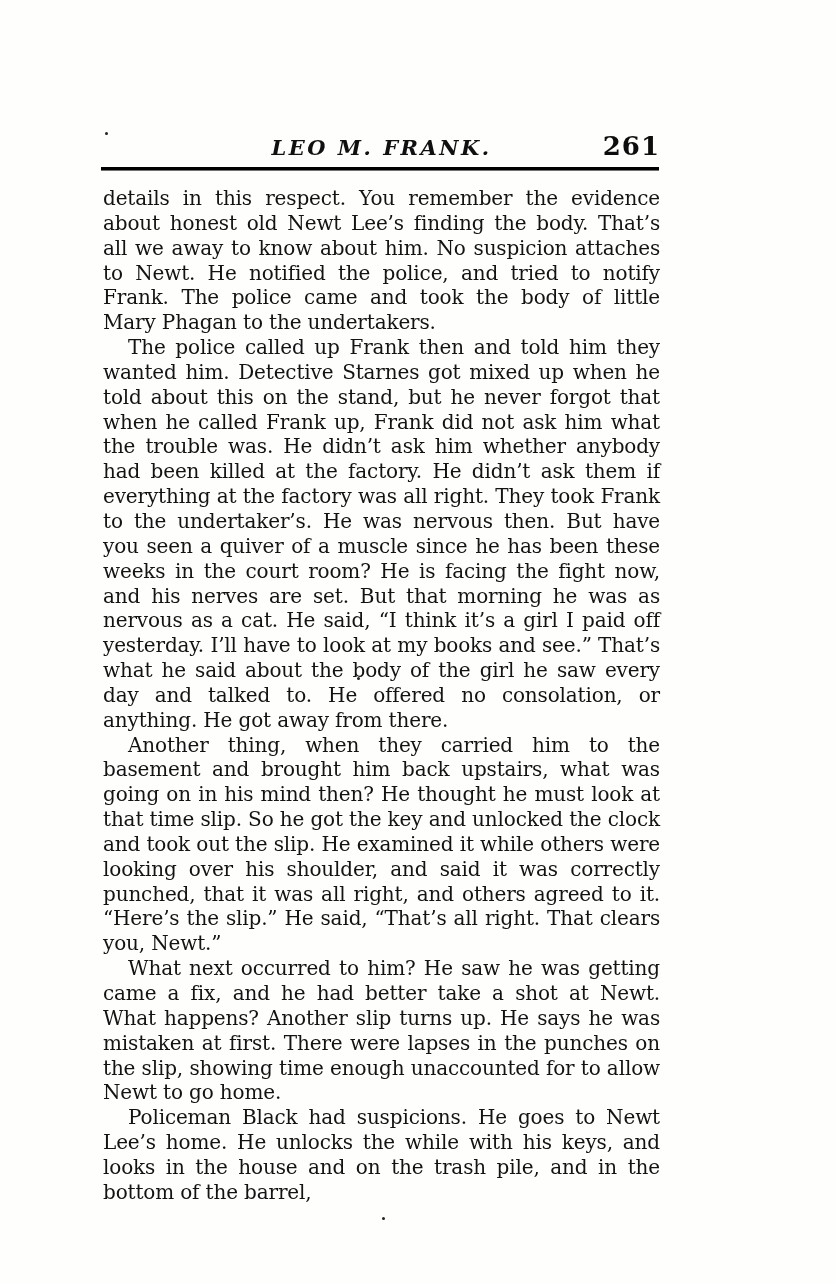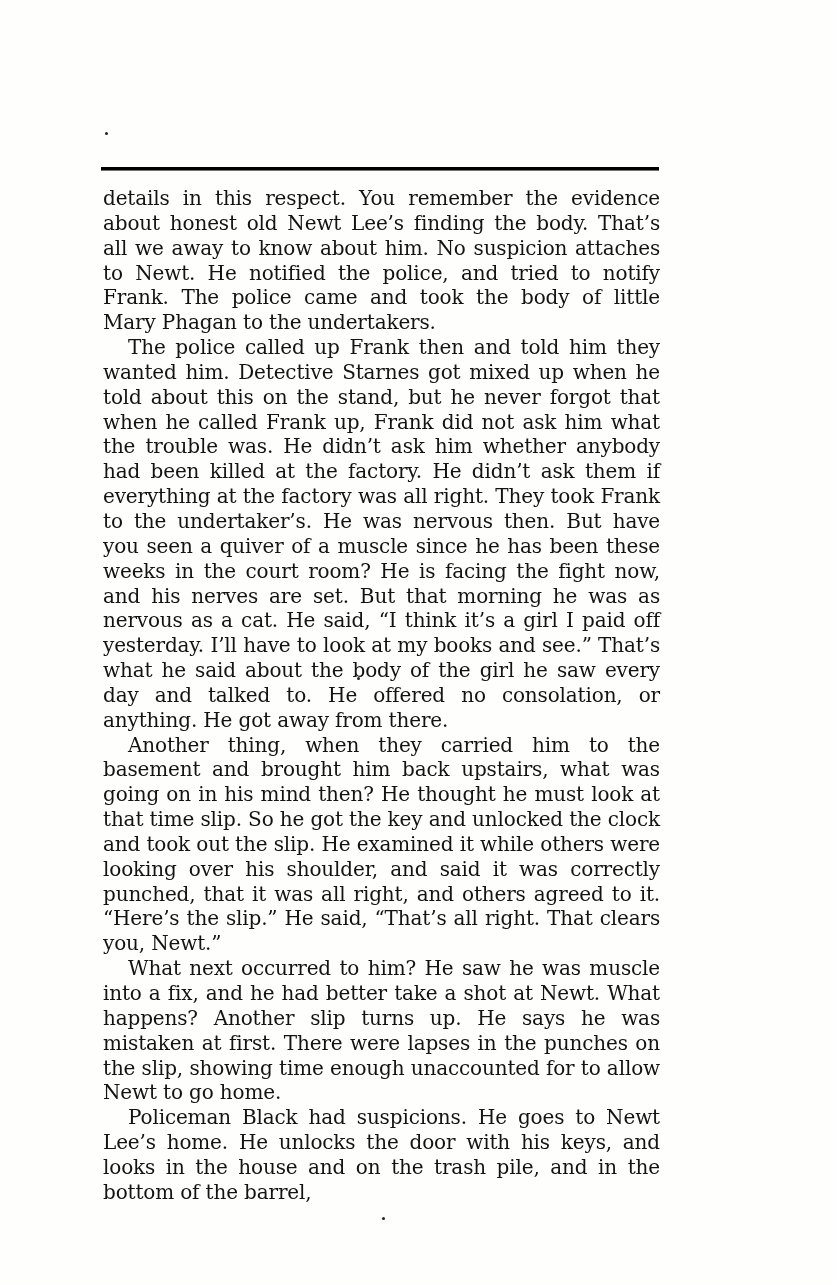--- a/index.html
+++ b/index.html
@@ -80,27 +80,31 @@
   .speck.s2 { left: 357px; top: 677px; width: 3px; height: 3px; }
   .speck.s3 { left: 382px; top: 1217px; width: 3px; height: 3px; }
 </style>
 </head>
 <body>
 
 <div class="page">
 
   <div class="speck s1"></div>
 
+  <div class="running-header">
+    <span class="title">LEO M. FRANK.</span>
+    <span class="pagenum">261</span>
+  </div>
 
   <div class="rule"></div>
 
   <div class="body-text">
     <p class="noindent">details in this respect.  You remember the evidence about honest old Newt Lee’s finding the body.  That’s all we away to know about him.  No suspicion attaches to Newt.  He notified the police, and tried to notify Frank.  The police came and took the body of little Mary Phagan to the undertakers.</p>
     <p>The police called up Frank then and told him they wanted him.  Detective Starnes got mixed up when he told about this on the stand, but he never forgot that when he called Frank up, Frank did not ask him what the trouble was.  He didn’t ask him whether anybody had been killed at the factory.  He didn’t ask them if everything at the factory was all right.  They took Frank to the undertaker’s.  He was nervous then.  But have you seen a quiver of a muscle since he has been these weeks in the court room?  He is facing the fight now, and his nerves are set.  But that morning he was as nervous as a cat.  He said, “I think it’s a girl I paid off yesterday.  I’ll have to look at my books and see.”  That’s what he said about the body of the girl he saw every day and talked to.  He offered no consolation, or anything.  He got away from there.</p>
     <p>Another thing, when they carried him to the basement and brought him back upstairs, what was going on in his mind then?  He thought he must look at that time slip.  So he got the key and unlocked the clock and took out the slip.  He examined it while others were looking over his shoulder, and said it was correctly punched, that it was all right, and others agreed to it.  “Here’s the slip.”  He said, “That’s all right.  That clears you, Newt.”</p>
-    <p>What next occurred to him?  He saw he was muscle into a fix, and he had better take a shot at Newt.  What happens?  Another slip turns up.  He says he was mistaken at first.  There were lapses in the punches on the slip, showing time enough unaccounted for to allow Newt to go home.</p>
-    <p>Policeman Black had suspicions.  He goes to Newt Lee’s home.  He unlocks the door with his keys, and looks in the house and on the trash pile, and in the bottom of the barrel,</p>
+    <p>What next occurred to him?  He saw he was getting came a fix, and he had better take a shot at Newt.  What happens?  Another slip turns up.  He says he was mistaken at first.  There were lapses in the punches on the slip, showing time enough unaccounted for to allow Newt to go home.</p>
+    <p>Policeman Black had suspicions.  He goes to Newt Lee’s home.  He unlocks the while with his keys, and looks in the house and on the trash pile, and in the bottom of the barrel,</p>
   </div>
 
   <div class="speck s2"></div>
   <div class="speck s3"></div>
 
 </div>
 
 </body></html>

